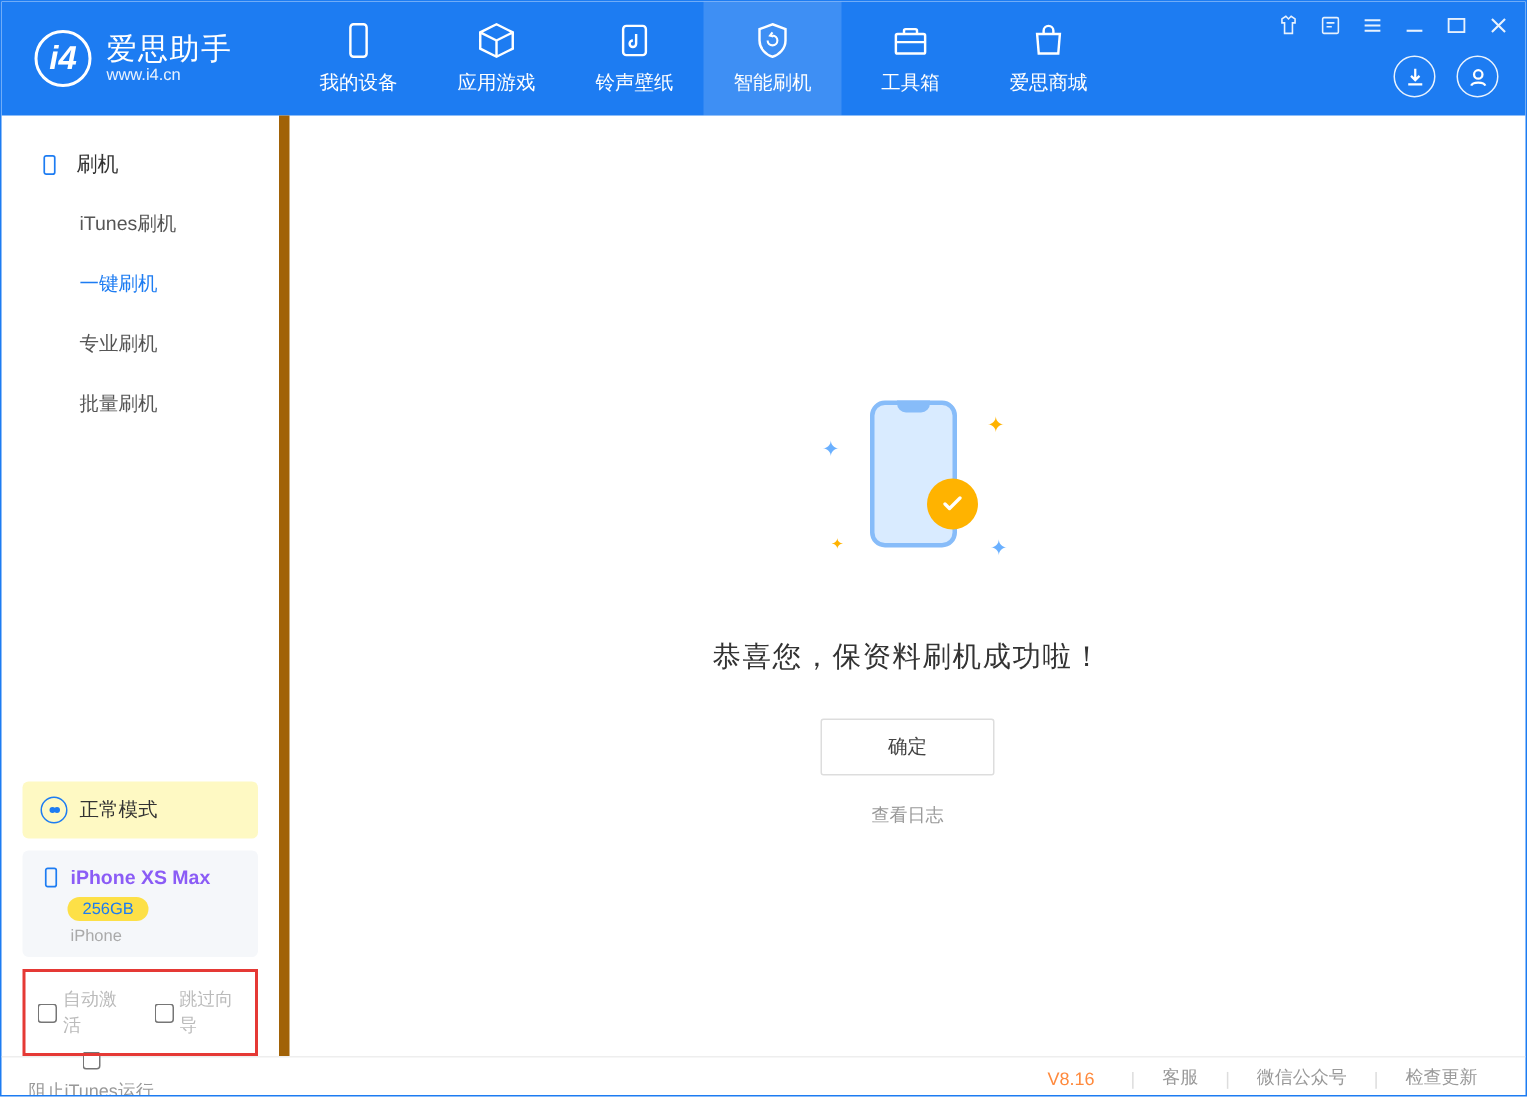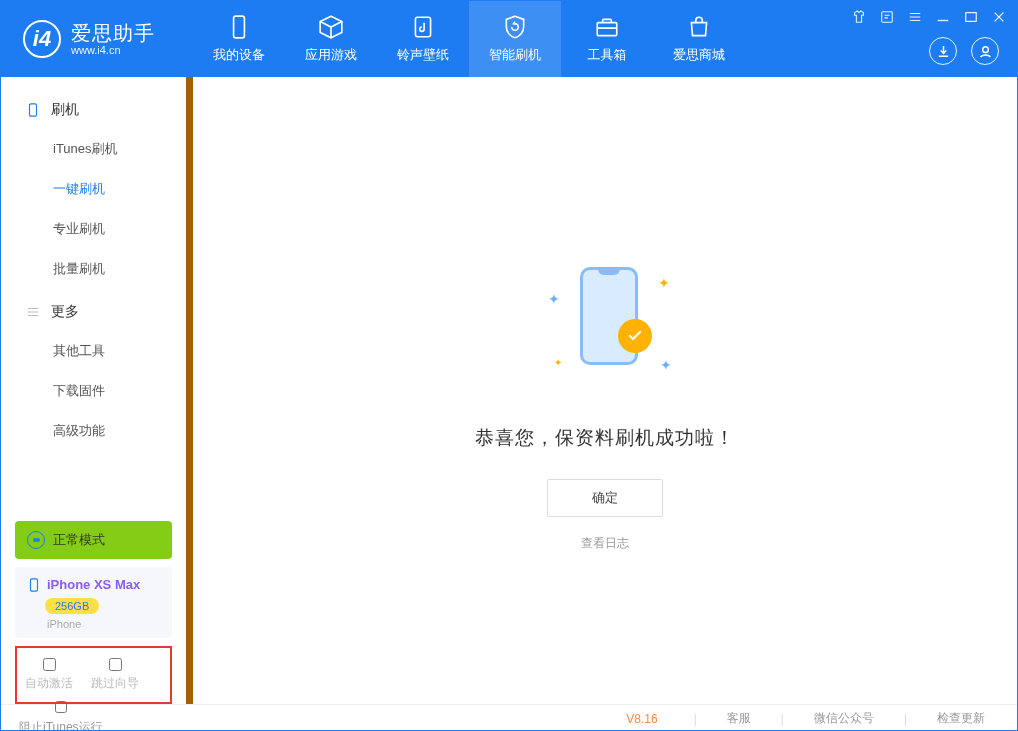--- a/index.html
+++ b/index.html
@@ -30,32 +30,32 @@
 .body-area { display: flex; height: 627px; }
 .sidebar { width: 192px; border-right: 7px solid #a16207; padding-top: 14px; position: relative; }
 .side-group { margin-bottom: 4px; }
 .side-header { display: flex; align-items: center; padding: 10px 20px 10px 24px; font-size: 14px; color: #333; font-weight: 500; }
 .side-header-icon { width: 16px; height: 16px; margin-right: 10px; display: flex; align-items: center; justify-content: center; }
 .side-header-icon svg { width: 14px; height: 14px; }
 .side-item { padding: 11px 20px 11px 52px; font-size: 13px; color: #555; cursor: pointer; }
 .side-item.active { color: #1d7cf2; }
 
 .device-boxes { position: absolute; bottom: 0; left: 0; right: 0; padding: 0 14px 0 14px; }
-.mode-box { background: #84cc16; border-radius: 4px; padding: 10px 12px; margin-bottom: 8px; display: flex; align-items: center; font-size: 13px; color: #333; }
+.mode-box { background: #fef9c3; border-radius: 4px; padding: 10px 12px; margin-bottom: 8px; display: flex; align-items: center; font-size: 13px; color: #333; }
 .mode-box .mi { width: 18px; height: 18px; margin-right: 8px; border: 1.5px solid #1d7cf2; border-radius: 50%; display: inline-flex; align-items: center; justify-content: center; }
 .mode-box .mi::before, .mode-box .mi::after { content: ""; width: 4px; height: 4px; background: #1d7cf2; border-radius: 50%; }
 .mode-box .mi::before { margin-right: -1px; }
 .device-box { background: #f5f7fa; border-radius: 4px; padding: 10px 12px 8px; margin-bottom: 8px; }
 .device-name { color: #8b5cf6; font-size: 13px; font-weight: 600; display: flex; align-items: center; }
 .device-name svg { margin-right: 6px; }
 .storage-pill { display: inline-block; background: #fde047; color: #1d7cf2; font-size: 11px; padding: 2px 10px; border-radius: 10px; margin: 6px 0 4px 18px; }
 .device-type { color: #aaa; font-size: 11px; margin-left: 20px; }
 
 .option-row { border: 2px solid #e53935; padding: 10px 8px; display: flex; gap: 18px; font-size: 12px; color: #bbb; }
-.option-row label { display: flex; align-items: center; gap: 4px; cursor: pointer; flex-direction: column; }
+.option-row label { display: flex; align-items: center; gap: 4px; cursor: pointer; }
 .option-row input { width: 13px; height: 13px; accent-color: #ccc; }
 
 .main { flex: 1; position: relative; display: flex; flex-direction: column; align-items: center; }
 .result-area { margin-top: 180px; display: flex; flex-direction: column; align-items: center; }
 .phone-illustration { width: 130px; height: 140px; position: relative; margin-bottom: 28px; }
 .phone-body { position: absolute; left: 40px; top: 10px; width: 58px; height: 98px; border: 3px solid #87bcf9; border-radius: 10px; background: #d9ebff; }
 .phone-notch { position: absolute; left: 58px; top: 10px; width: 22px; height: 8px; background: #87bcf9; border-radius: 0 0 6px 6px; }
 .phone-badge { position: absolute; left: 78px; top: 62px; width: 34px; height: 34px; background: #ffb300; border-radius: 50%; display: flex; align-items: center; justify-content: center; }
 .phone-badge svg { width: 16px; height: 16px; }
 .sparkle { position: absolute; font-size: 14px; }
@@ -64,21 +64,21 @@
 .sp3 { left: 120px; top: 100px; color: #6ab0ff; }
 .sp4 { left: 14px; top: 100px; color: #ffb300; font-size: 10px; }
 
 .success-title { font-size: 19px; color: #333; margin-bottom: 28px; letter-spacing: 1px; }
 .confirm-btn { border: 1px solid #ddd; background: #fff; padding: 9px 44px; font-size: 13px; color: #444; border-radius: 2px; cursor: pointer; margin-bottom: 18px; }
 .log-link { color: #999; font-size: 12px; text-decoration: none; cursor: pointer; }
 
 .footer { height: 28px; border-top: 1px solid #eee; display: flex; align-items: center; padding: 0 18px; font-size: 12px; color: #999; }
 .footer-left { display: flex; align-items: center; gap: 6px; flex-direction: column; }
 .footer-left input { width: 12px; height: 12px; }
-.footer-right { margin-left: auto; display: flex; align-items: center; gap: 16px; color: #999; }
+.footer-right { margin-left: auto; display: flex; align-items: center; gap: 4px; color: #999; }
 .footer-right .ver { color: #ff8a3d; margin-right: 20px; }
 .footer-right .flink { cursor: pointer; padding: 0 14px; }
 .footer-right .sep { color: #ddd; }
 </style>
 </head>
 <body>
 
 <div class="header">
   <div class="logo-area">
     <div class="logo-circle">
@@ -201,33 +201,20 @@
             <svg viewBox="0 0 16 16">
               <rect x="4" y="1" width="8" height="14" rx="1.5" fill="none" stroke="#1d7cf2" stroke-width="1.3"></rect>
             </svg>
           </span>
         <span>刷机</span>
       </div>
       <div class="side-item">iTunes刷机</div>
       <div class="side-item active">一键刷机</div>
       <div class="side-item">专业刷机</div>
       <div class="side-item">批量刷机</div>
-    </div>
-    <div class="side-group">
-      <div class="side-header">
-        <span class="side-header-icon">
-            <svg viewBox="0 0 16 16">
-              <path d="M2 4 h12 M2 8 h12 M2 12 h12" stroke="#bbb" stroke-width="1.3"></path>
-            </svg>
-          </span>
-        <span>更多</span>
-      </div>
-      <div class="side-item">其他工具</div>
-      <div class="side-item">下载固件</div>
-      <div class="side-item">高级功能</div>
     </div>
 
     <div class="device-boxes">
       <div class="mode-box">
         <span class="mi"></span>
         <span>正常模式</span>
       </div>
       <div class="device-box">
         <div class="device-name">
           <svg width="14" height="14" viewBox="0 0 16 16">

